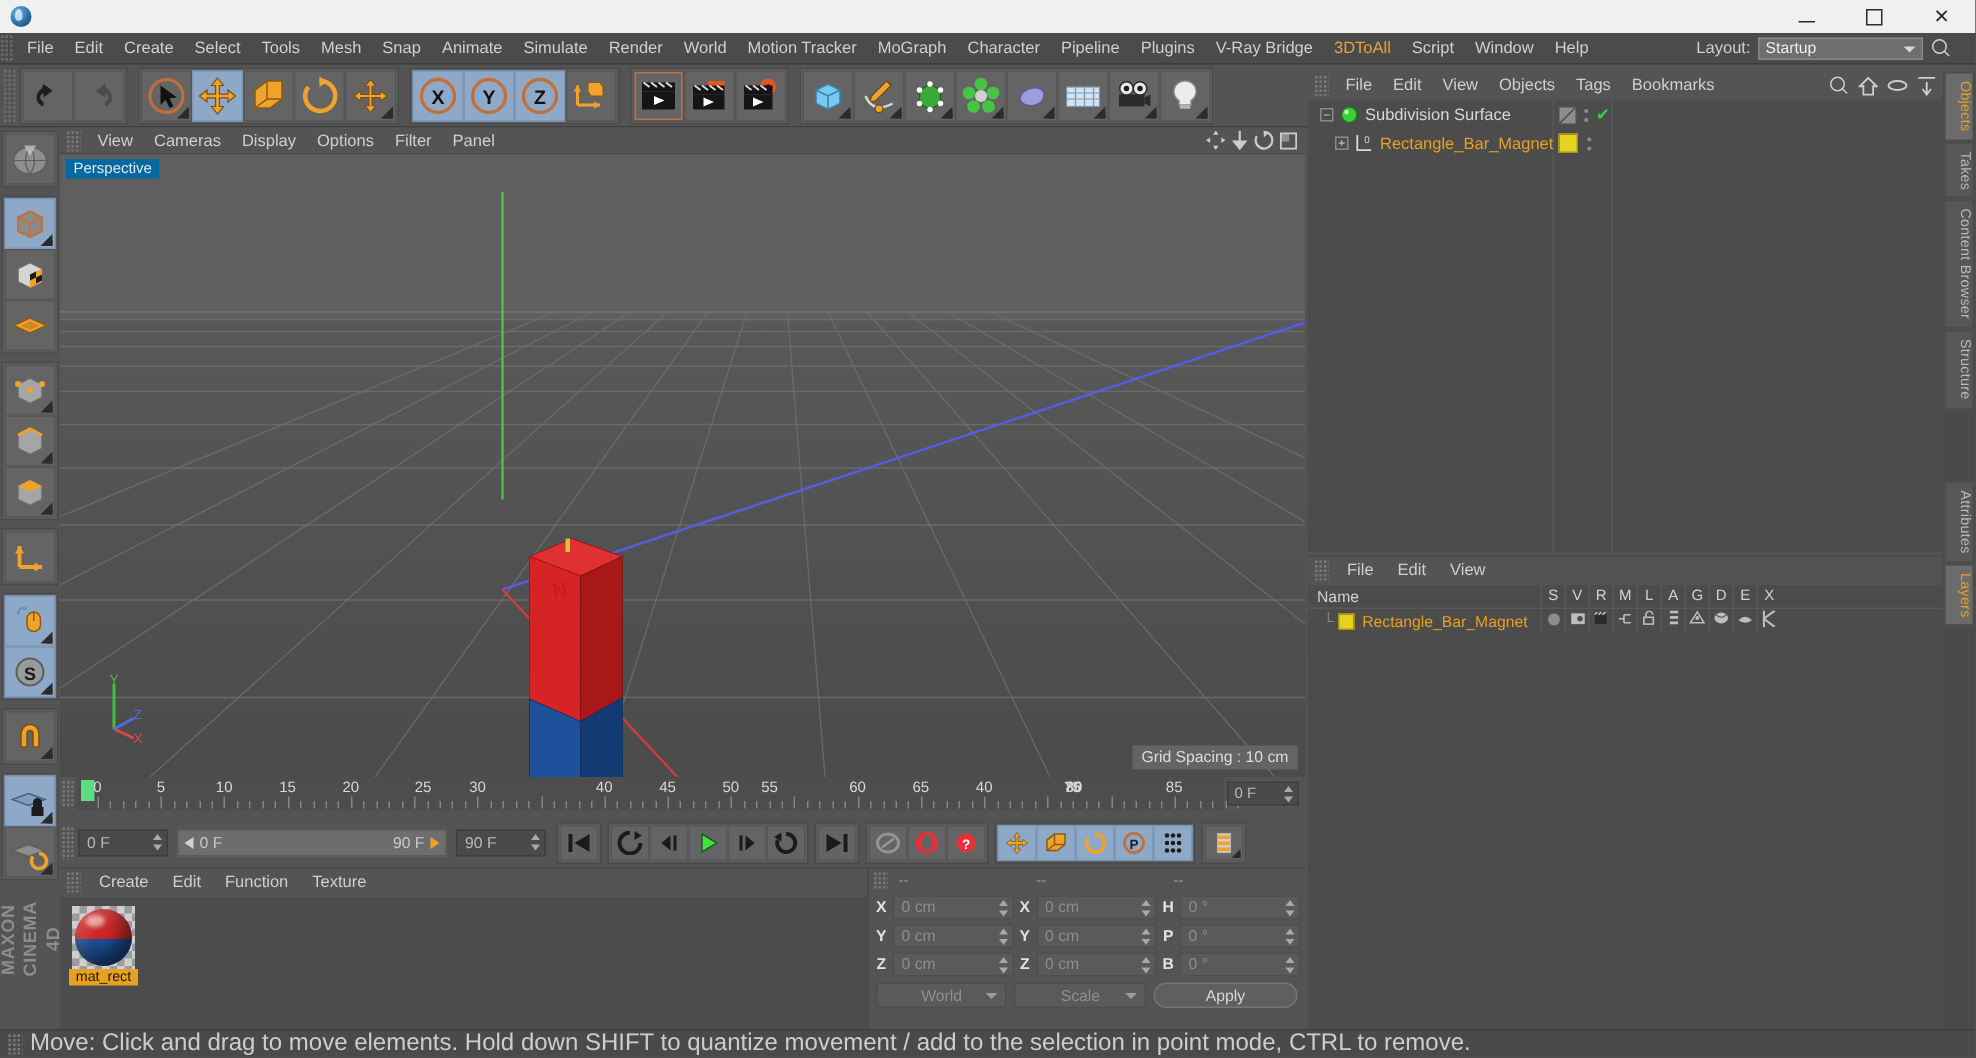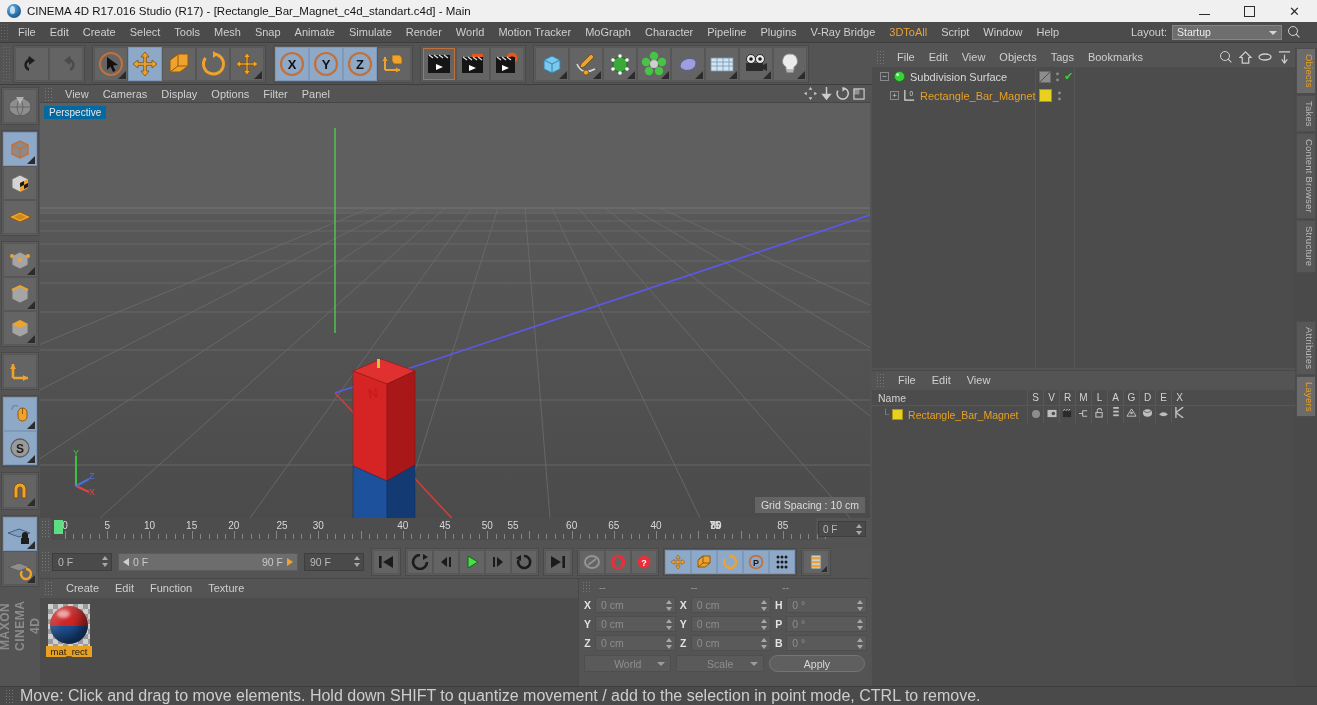--- a/index.html
+++ b/index.html
@@ -190,21 +190,20 @@
   
   .statusbar{position:absolute;left:0;bottom:0;width:1317px;height:19px;background:#4a4a4a;display:flex;align-items:center;border-top:1px solid #3d3d3d;}
   .statusbar .grip2{width:10px;height:14px;margin:0 5px;background-image:radial-gradient(#777 40%,transparent 41%);background-size:3px 3px;}
   .statusbar .stxt{font-size:16px;color:#cdcdcd;}
 </style>
 </head>
 <body>
 
 <div class="titlebar">
   <div class="tb-icon"></div>
-  <div class="tb-text">CINEMA 4D R17.016 Studio (R17) - [Rectangle_Bar_Magnet_c4d_standart.c4d] - Main</div>
   <div class="wincontrols">
     <div class="wc-min"></div>
     <div class="wc-max"></div>
     <div class="wc-close">✕</div>
   </div>
 </div>
 
 <div class="menubar">
   <div class="grip" style="height:18px"></div>
   <div id="menu-items" style="display:flex;align-items:center">

